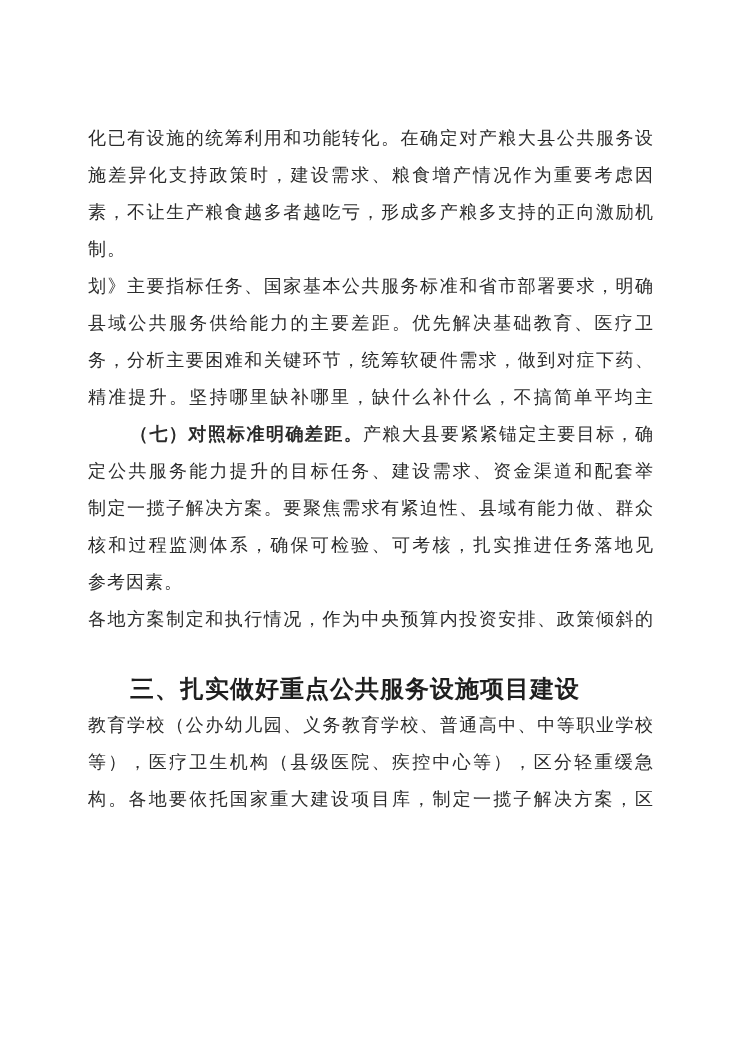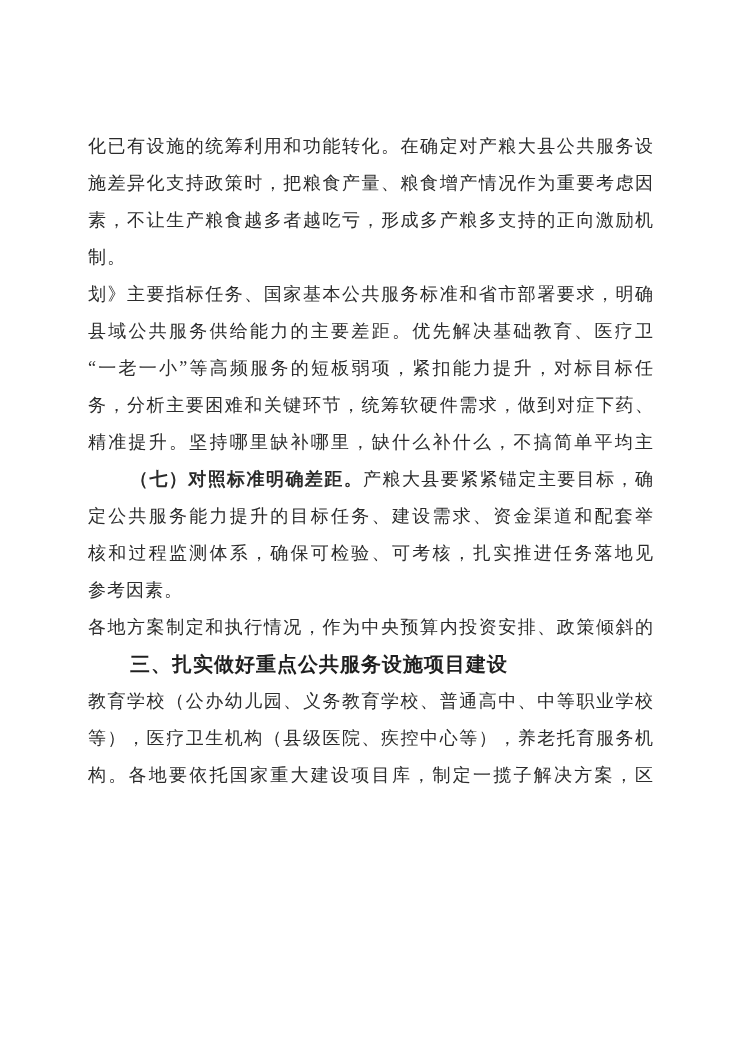--- a/index.html
+++ b/index.html
@@ -12,21 +12,21 @@
     width: 750px;
     height: 1062px;
     background: #ffffff;
     overflow: hidden;
     font-family: "Liberation Serif", "DejaVu Serif", serif;
     color: #2b2b2b;
   }
   #doc-body {
     position: absolute;
     left: 88px;
-    top: 128px;
+    top: 120px;
     width: 566px;
   }
   .line {
     height: 37px;
     line-height: 37px;
     font-size: 18px;
     letter-spacing: 1px;
     text-align: justify;
     -moz-text-align-last: justify;
     text-align-last: justify;
@@ -40,42 +40,43 @@
   }
   .line.indent {
     padding-left: 42px;
   }
   .lead {
     font-weight: bold;
   }
   .line.heading {
     font-family: "Liberation Sans", "DejaVu Sans", sans-serif;
     font-weight: bold;
-    font-size: 20px;
+    font-size: 24px;
     letter-spacing: 1px;
     color: #1f1f1f;
+    margin-top: 32px;
   }
 </style>
 </head>
 <body>
 
 <div id="page">
   <div id="doc-body">
       <div class="line">化已有设施的统筹利用和功能转化。在确定对产粮大县公共服务设</div>
-      <div class="line">施差异化支持政策时，把粮食产量、粮食增产情况作为重要考虑因</div>
+      <div class="line">施差异化支持政策时，建设需求、粮食增产情况作为重要考虑因</div>
       <div class="line">素，不让生产粮食越多者越吃亏，形成多产粮多支持的正向激励机</div>
       <div class="line end">制。</div>
       <div class="line">划》主要指标任务、国家基本公共服务标准和省市部署要求，明确</div>
       <div class="line">县域公共服务供给能力的主要差距。优先解决基础教育、医疗卫生、</div>
-      <div class="line">“一老一小”等高频服务的短板弱项，紧扣能力提升，对标目标任</div>
       <div class="line">务，分析主要困难和关键环节，统筹软硬件需求，做到对症下药、</div>
       <div class="line">精准提升。坚持哪里缺补哪里，缺什么补什么，不搞简单平均主义。</div>
       <div class="line indent"><span class="lead">（七）对照标准明确差距。</span>产粮大县要紧紧锚定主要目标，确</div>
       <div class="line">定公共服务能力提升的目标任务、建设需求、资金渠道和配套举措，</div>
+      <div class="line">制定一揽子解决方案。要聚焦需求有紧迫性、县域有能力做、群众</div>
       <div class="line">核和过程监测体系，确保可检验、可考核，扎实推进任务落地见效。</div>
       <div class="line end">参考因素。</div>
       <div class="line">各地方案制定和执行情况，作为中央预算内投资安排、政策倾斜的</div>
       <div class="line end indent heading">三、扎实做好重点公共服务设施项目建设</div>
       <div class="line">教育学校（公办幼儿园、义务教育学校、普通高中、中等职业学校</div>
-      <div class="line">等），医疗卫生机构（县级医院、疾控中心等），养老托育服务机</div>
+      <div class="line">等），医疗卫生机构（县级医院、疾控中心等），区分轻重缓急</div>
       <div class="line">构。各地要依托国家重大建设项目库，制定一揽子解决方案，区</div>
     </div>
 </div>
 
 </body></html>

